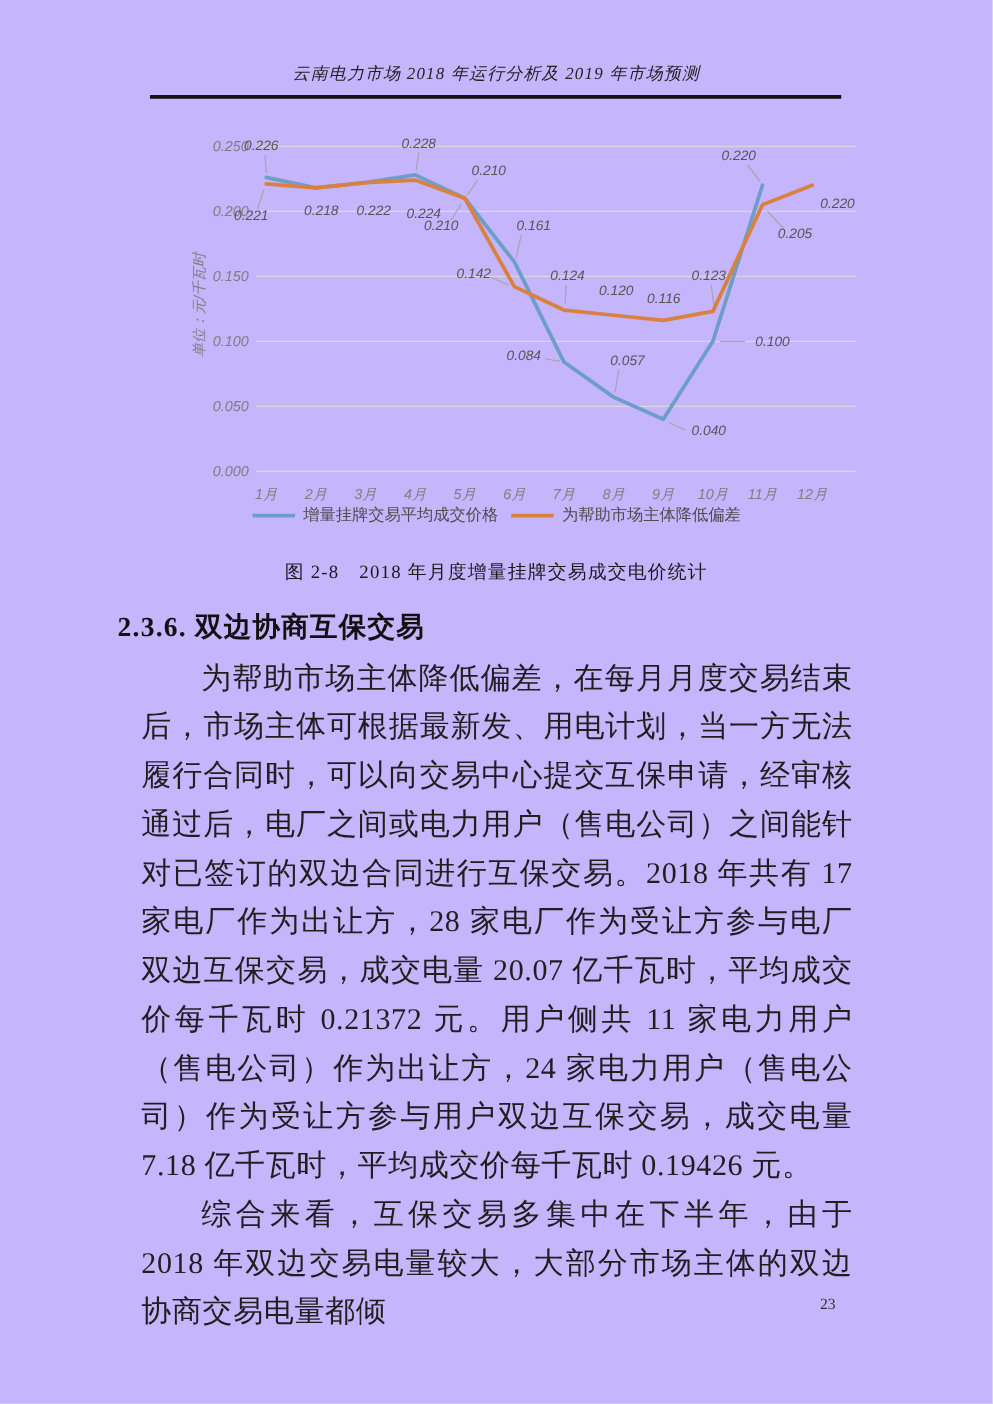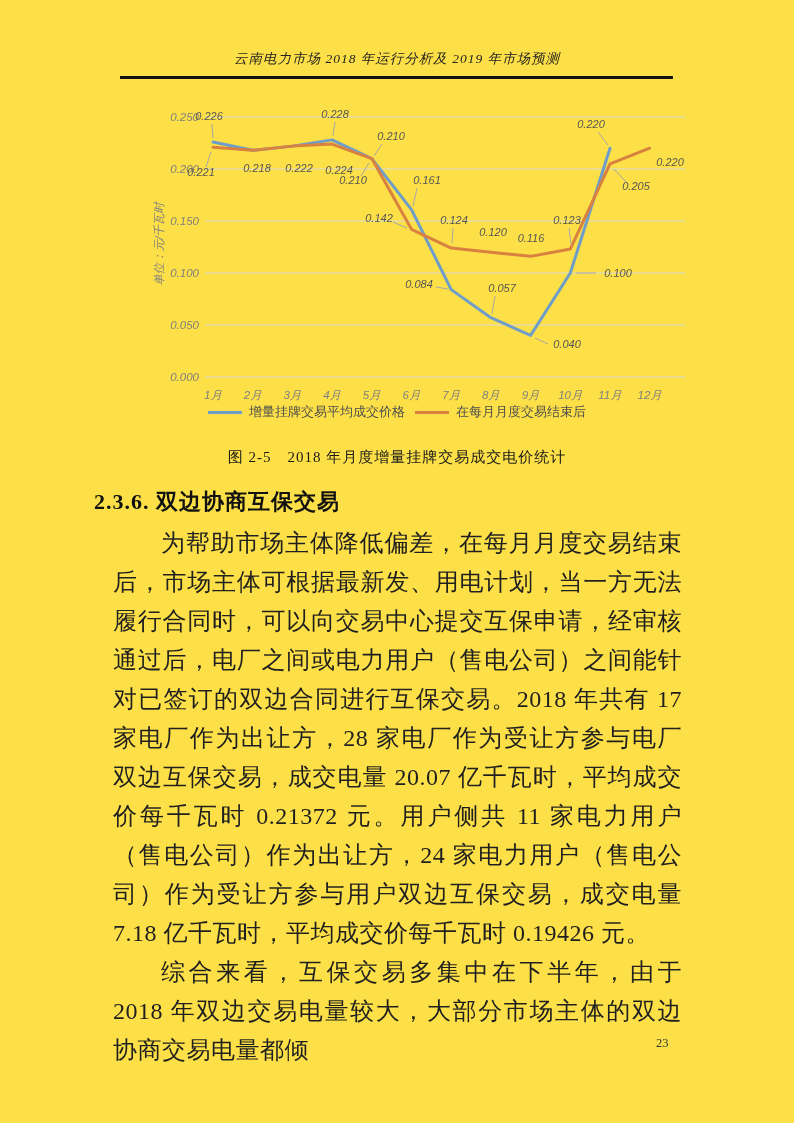--- a/index.html
+++ b/index.html
@@ -1,17 +1,17 @@
 <!DOCTYPE html>
 <html><head>
 <meta charset="utf-8">
 <style>
   html,body{margin:0;padding:0;background:#e8e8e8;}
   .page{
-    position:relative;width:794px;height:1123px;margin:0 auto;background:#fde047;
+    position:relative;width:794px;height:1123px;margin:0 auto;background:#c4b5fd;
     font-family:"Liberation Serif","DejaVu Serif",serif;color:#1f1f1f;overflow:hidden;
   }
   .header-title{
     position:absolute;top:50px;left:0;width:100%;text-align:center;
     font-size:13.5px;font-style:italic;color:#222;letter-spacing:1px;
   }
   .header-rule{
     position:absolute;top:76px;left:120px;width:553px;height:3px;background:#111;
   }
   .chart-wrap{position:absolute;top:92px;left:139px;width:560px;height:310px;font-style:italic;}
@@ -117,25 +117,25 @@
       </svg>
   </div>
 
   <div class="legend">
     <span class="legend-item">
       <span class="legend-dash" id="legend-dash-0" style="background: rgb(110, 157, 201);"></span>
       <span>增量挂牌交易平均成交价格</span>
     </span>
     <span class="legend-item">
       <span class="legend-dash" id="legend-dash-1" style="background: rgb(217, 129, 63);"></span>
-      <span>在每月月度交易结束后</span>
+      <span>为帮助市场主体降低偏差</span>
     </span>
   </div>
 
-  <div class="figure-caption">图 2-5　2018 年月度增量挂牌交易成交电价统计</div>
+  <div class="figure-caption">图 2-8　2018 年月度增量挂牌交易成交电价统计</div>
 
   <div class="section-heading">2.3.6. 双边协商互保交易</div>
 
   <div class="body-text">
     <p>为帮助市场主体降低偏差，在每月月度交易结束后，市场主体可根据最新发、用电计划，当一方无法履行合同时，可以向交易中心提交互保申请，经审核通过后，电厂之间或电力用户（售电公司）之间能针对已签订的双边合同进行互保交易。2018 年共有 17 家电厂作为出让方，28 家电厂作为受让方参与电厂双边互保交易，成交电量 20.07 亿千瓦时，平均成交价每千瓦时 0.21372 元。用户侧共 11 家电力用户（售电公司）作为出让方，24 家电力用户（售电公司）作为受让方参与用户双边互保交易，成交电量 7.18 亿千瓦时，平均成交价每千瓦时 0.19426 元。</p>
     <p>综合来看，互保交易多集中在下半年，由于 2018 年双边交易电量较大，大部分市场主体的双边协商交易电量都倾</p>
   </div>
 
   <div class="page-number">23</div>
 

